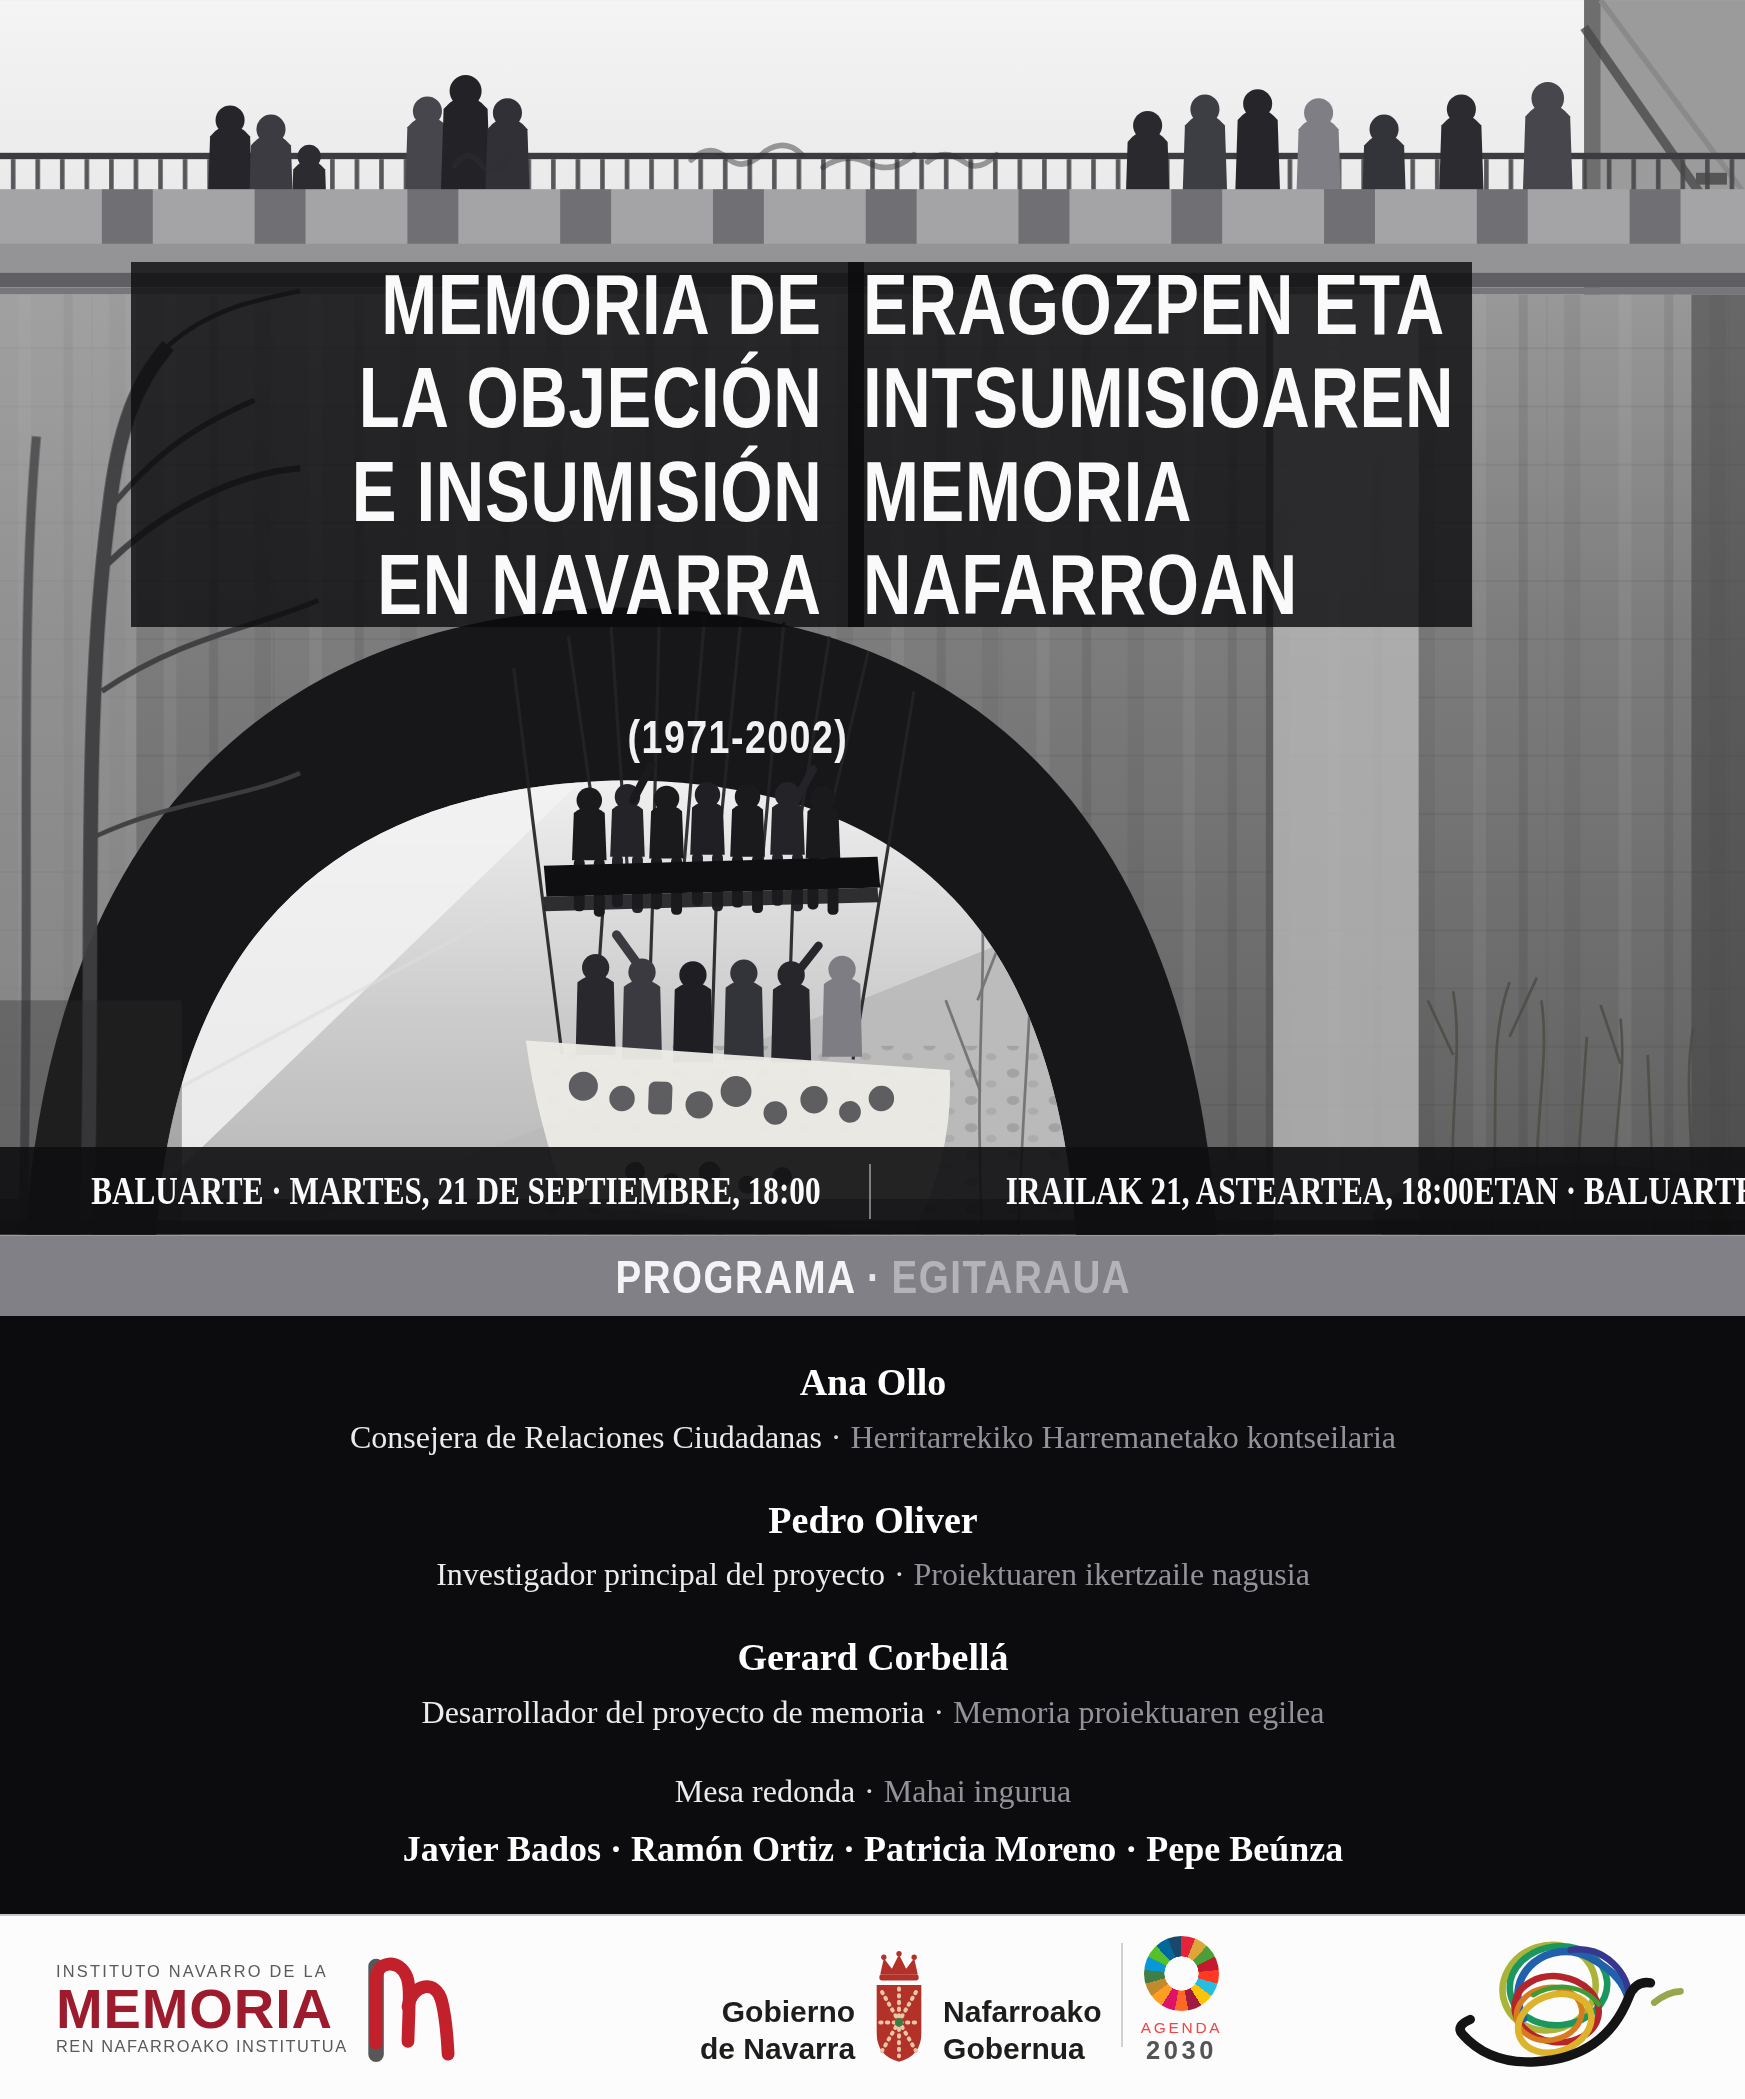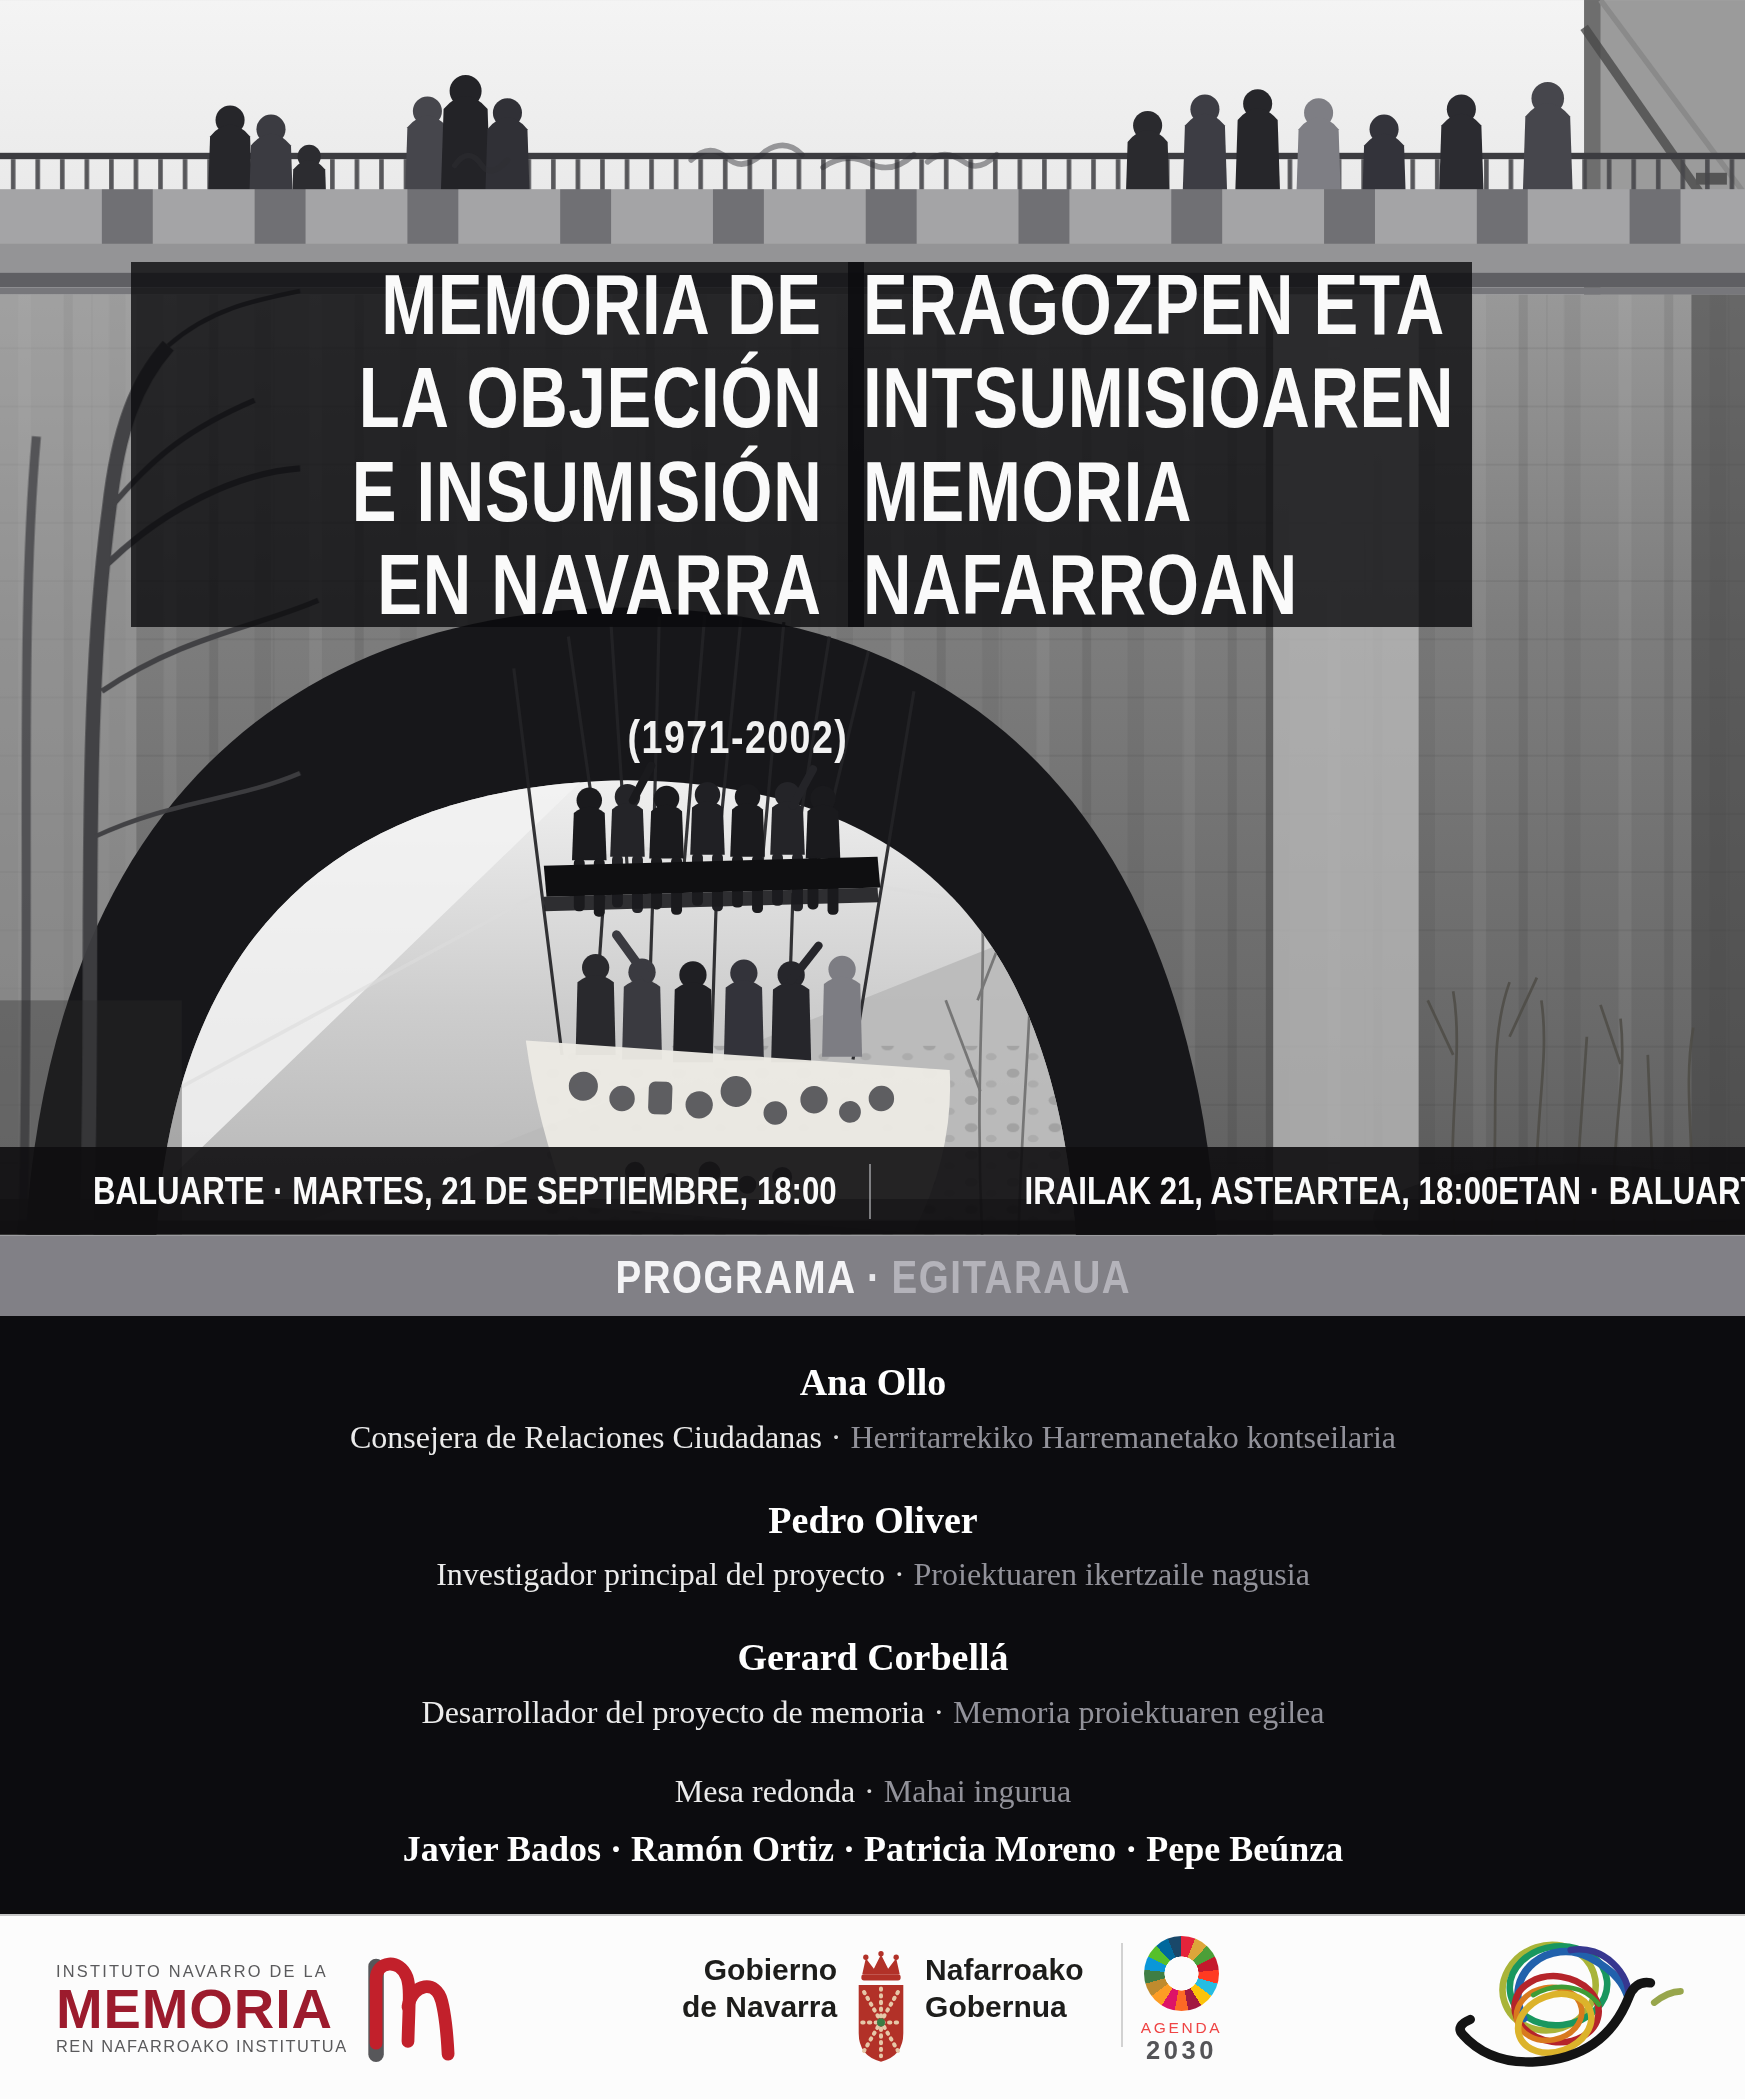--- a/index.html
+++ b/index.html
@@ -22,21 +22,21 @@
   .tbox-es .tline span{transform-origin:right center;}
   .tbox-eu .tline span{transform-origin:left center;}
 
   .years{left:0;top:709px;width:1476px;text-align:center;color:#f2f2f2;
          font-weight:bold;font-size:47px;letter-spacing:1.8px;}
   .years span{display:inline-block;transform:scaleX(0.8);}
 
   
   .event-bar{left:0;top:1147px;width:1746px;height:87px;background:rgba(14,13,16,0.90);
              display:flex;align-items:center;color:#fbfbfb;font-weight:bold;font-size:39px;}
-  .event-cell{flex:1 1 50%;text-align:center;white-space:nowrap;}
+  .event-cell{flex:1 1 50%;text-align:center;white-space:nowrap;font-family:Liberation Serif, serif;}
   .event-cell span{display:inline-block;transform:scaleX(0.8);}
   .event-div{left:869px;top:1164px;width:1.8px;height:55px;background:rgba(205,205,210,0.55);}
 
   
   .programa-bar{left:0;top:1235px;width:1746px;height:81px;background:#818086;
                 border-top:0.9px solid #9d9da1;box-sizing:border-box;
                 display:flex;align-items:center;justify-content:center;
                 font-weight:bold;font-size:47px;letter-spacing:1.8px;white-space:nowrap;}
   .programa-bar .wrap{display:inline-block;transform:scaleX(0.82);}
   .prog-es{color:#f4f4f6;}
@@ -57,21 +57,21 @@
   .panelists{color:#ffffff;font-weight:bold;font-size:36px;}
 
   
   .footer{left:0;top:1914px;width:1746px;height:185px;background:#fcfcfc;
           border-top:2.7px solid #c6c6c6;box-sizing:border-box;}
   .inm{left:56px;top:36px;display:flex;align-items:center;}
   .inm-text{width:300px;}
   .inm-top{font-size:16.4px;letter-spacing:2.2px;color:#5a5a5c;}
   .inm-main{font-size:56px;font-weight:bold;letter-spacing:0.9px;color:#9c1b2d;line-height:56px;}
   .inm-bottom{font-size:16.4px;letter-spacing:1.5px;color:#5a5a5c;}
-  .gobierno{left:682px;top:35px;display:flex;align-items:flex-start;gap:12px;height:116px;}
+  .gobierno{left:700px;top:35px;display:flex;align-items:flex-end;gap:12px;height:116px;}
   .gob-txt{font-weight:bold;font-size:30px;line-height:37px;color:#1d1d1b;}
   .gob-es{text-align:right;}
   .gob-eu{text-align:left;}
   .footer-div{left:1121px;top:27px;width:1.8px;height:104px;background:#d2d2d2;}
   .agenda{left:1136px;top:20px;width:91px;text-align:center;}
   .wheel{width:75px;height:75px;margin:0 auto;border-radius:50%;
     background:
       radial-gradient(closest-side,#fcfcfc 0 45%,rgba(255,255,255,0) 46%),
       conic-gradient(#E5243B 0 5.9%,#DDA63A 0 11.8%,#4C9F38 0 17.6%,#C5192D 0 23.5%,
                      #FF3A21 0 29.4%,#26BDE2 0 35.3%,#FCC30B 0 41.2%,#A21942 0 47.1%,

